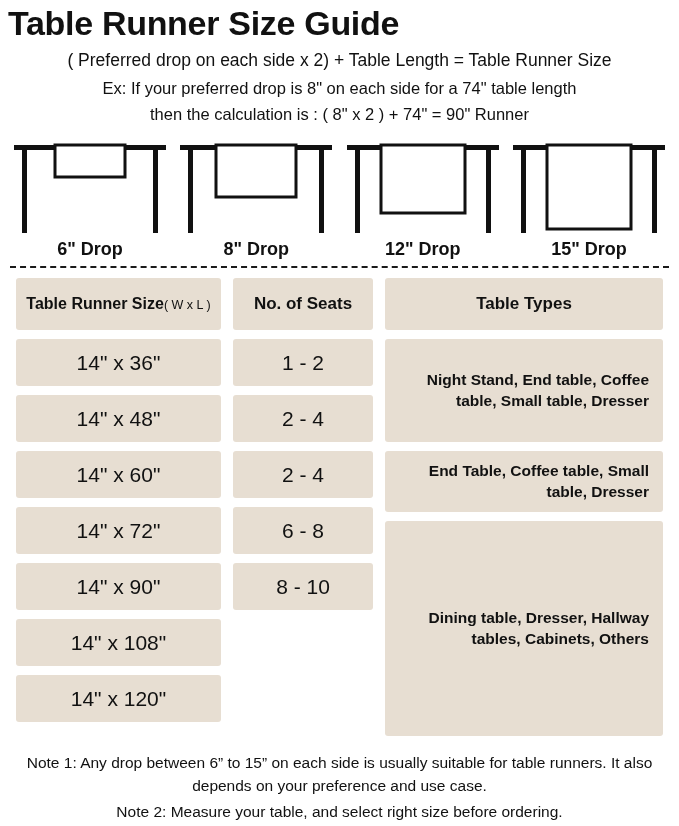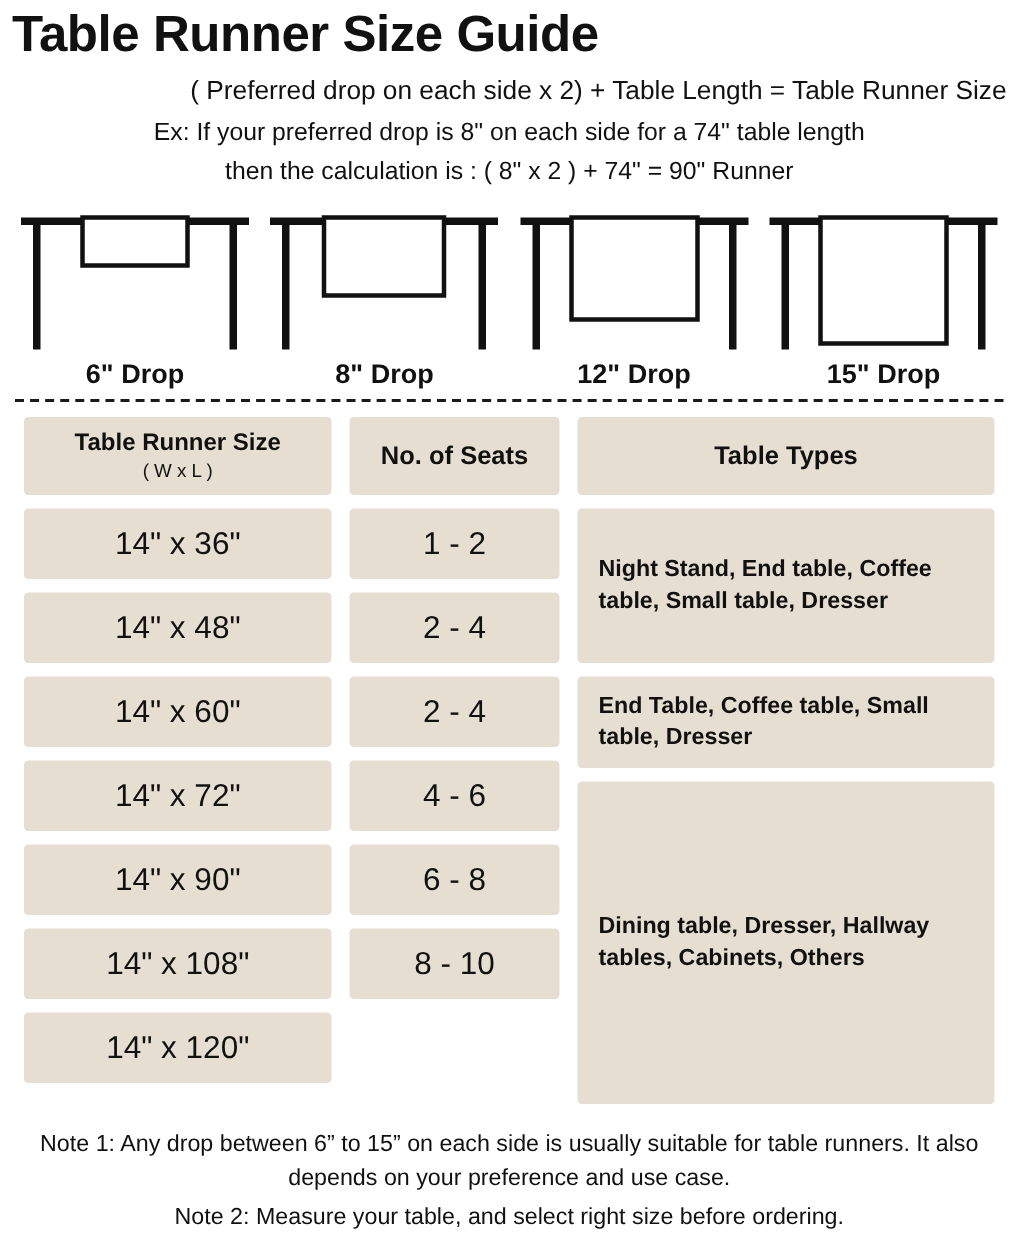--- a/index.html
+++ b/index.html
@@ -25,21 +25,21 @@
   }
   .title {
     text-align: left;
     font-size: 34px;
     font-weight: 800;
     letter-spacing: -0.3px;
     margin: 6px 0 4px 0;
     line-height: 1.05;
   }
   .formula {
-    text-align: right;
+    text-align: center;
     font-size: 17.5px;
     font-weight: 400;
     margin: 4px 0 2px 0;
   }
   .example {
     text-align: center;
     font-size: 16.5px;
     font-weight: 400;
     line-height: 1.35;
     margin: 4px 0 0 0;
@@ -80,24 +80,24 @@
   }
   .col-size { width: 205px; }
   .col-seats { width: 140px; }
   .col-types { flex: 1; }
 
   .cell {
     background: #e7ded2;
     border-radius: 3px;
     margin-bottom: 9px;
     display: flex;
-    flex-direction: column;
+    flex-direction: row;
     align-items: center;
     justify-content: center;
-    text-align: left;
+    text-align: right;
     box-sizing: border-box;
   }
   .head-cell {
     height: 52px;
     font-size: 16px;
     font-weight: 700;
     padding: 4px 6px;
   }
   .head-cell .sub {
     font-size: 12.5px;
@@ -200,21 +200,20 @@
       <div class="cell size-cell">14" x 90"</div>
       <div class="cell size-cell">14" x 108"</div>
       <div class="cell size-cell">14" x 120"</div>
     </div>
 
     <div class="col-seats">
       <div class="cell head-cell seats">No. of Seats</div>
       <div class="cell seat-cell">1 - 2</div>
       <div class="cell seat-cell">2 - 4</div>
       <div class="cell seat-cell">2 - 4</div>
-      <div class="cell seat-cell">4 - 6</div>
       <div class="cell seat-cell">6 - 8</div>
       <div class="cell seat-cell">8 - 10</div>
     </div>
 
     <div class="col-types">
       <div class="cell head-cell types">Table Types</div>
       <div class="cell type-cell" style="height:103px;">Night Stand, End table, Coffee table, Small table, Dresser</div>
       <div class="cell type-cell" style="height:61px;">End Table, Coffee table, Small table, Dresser</div>
       <div class="cell type-cell" style="height:215px;">Dining table, Dresser, Hallway tables, Cabinets, Others</div>
     </div>

